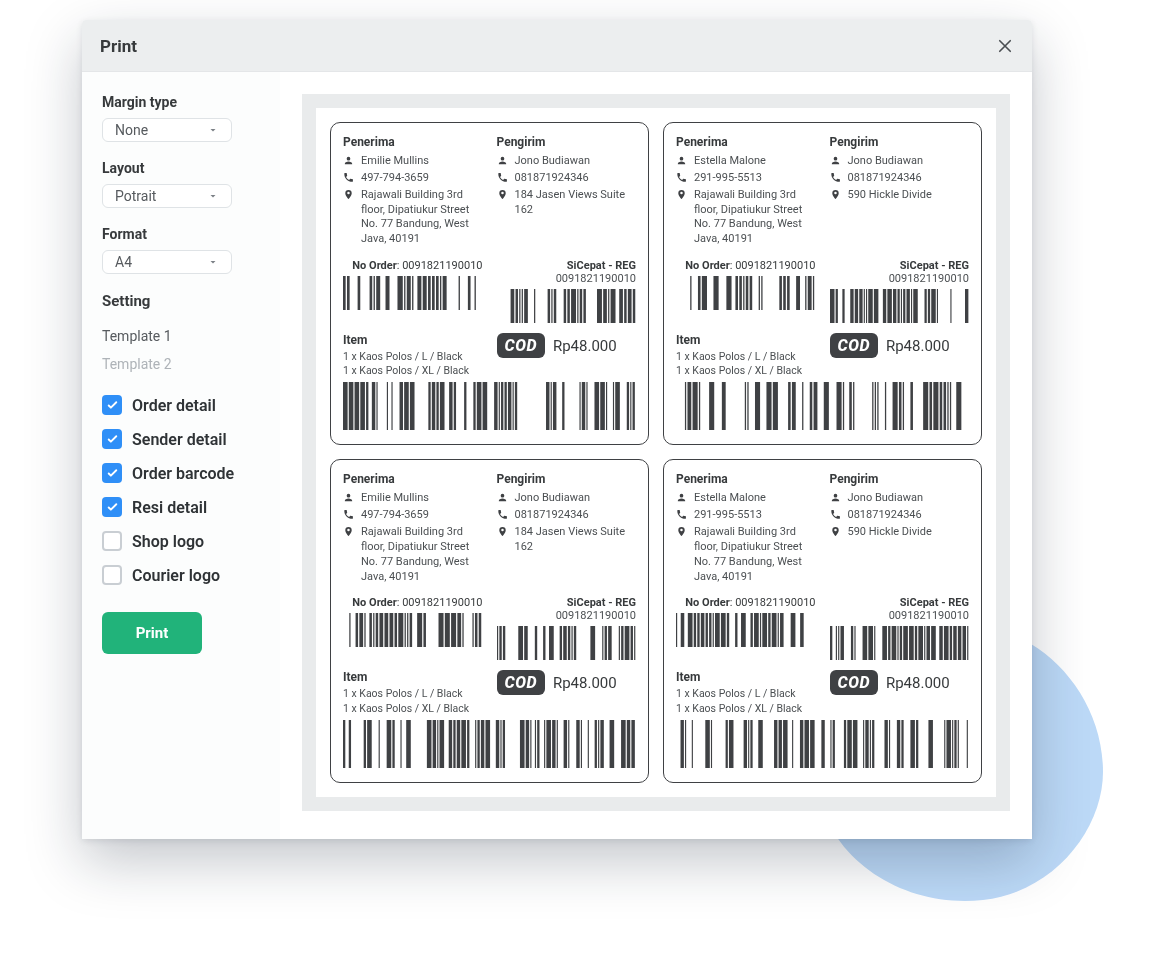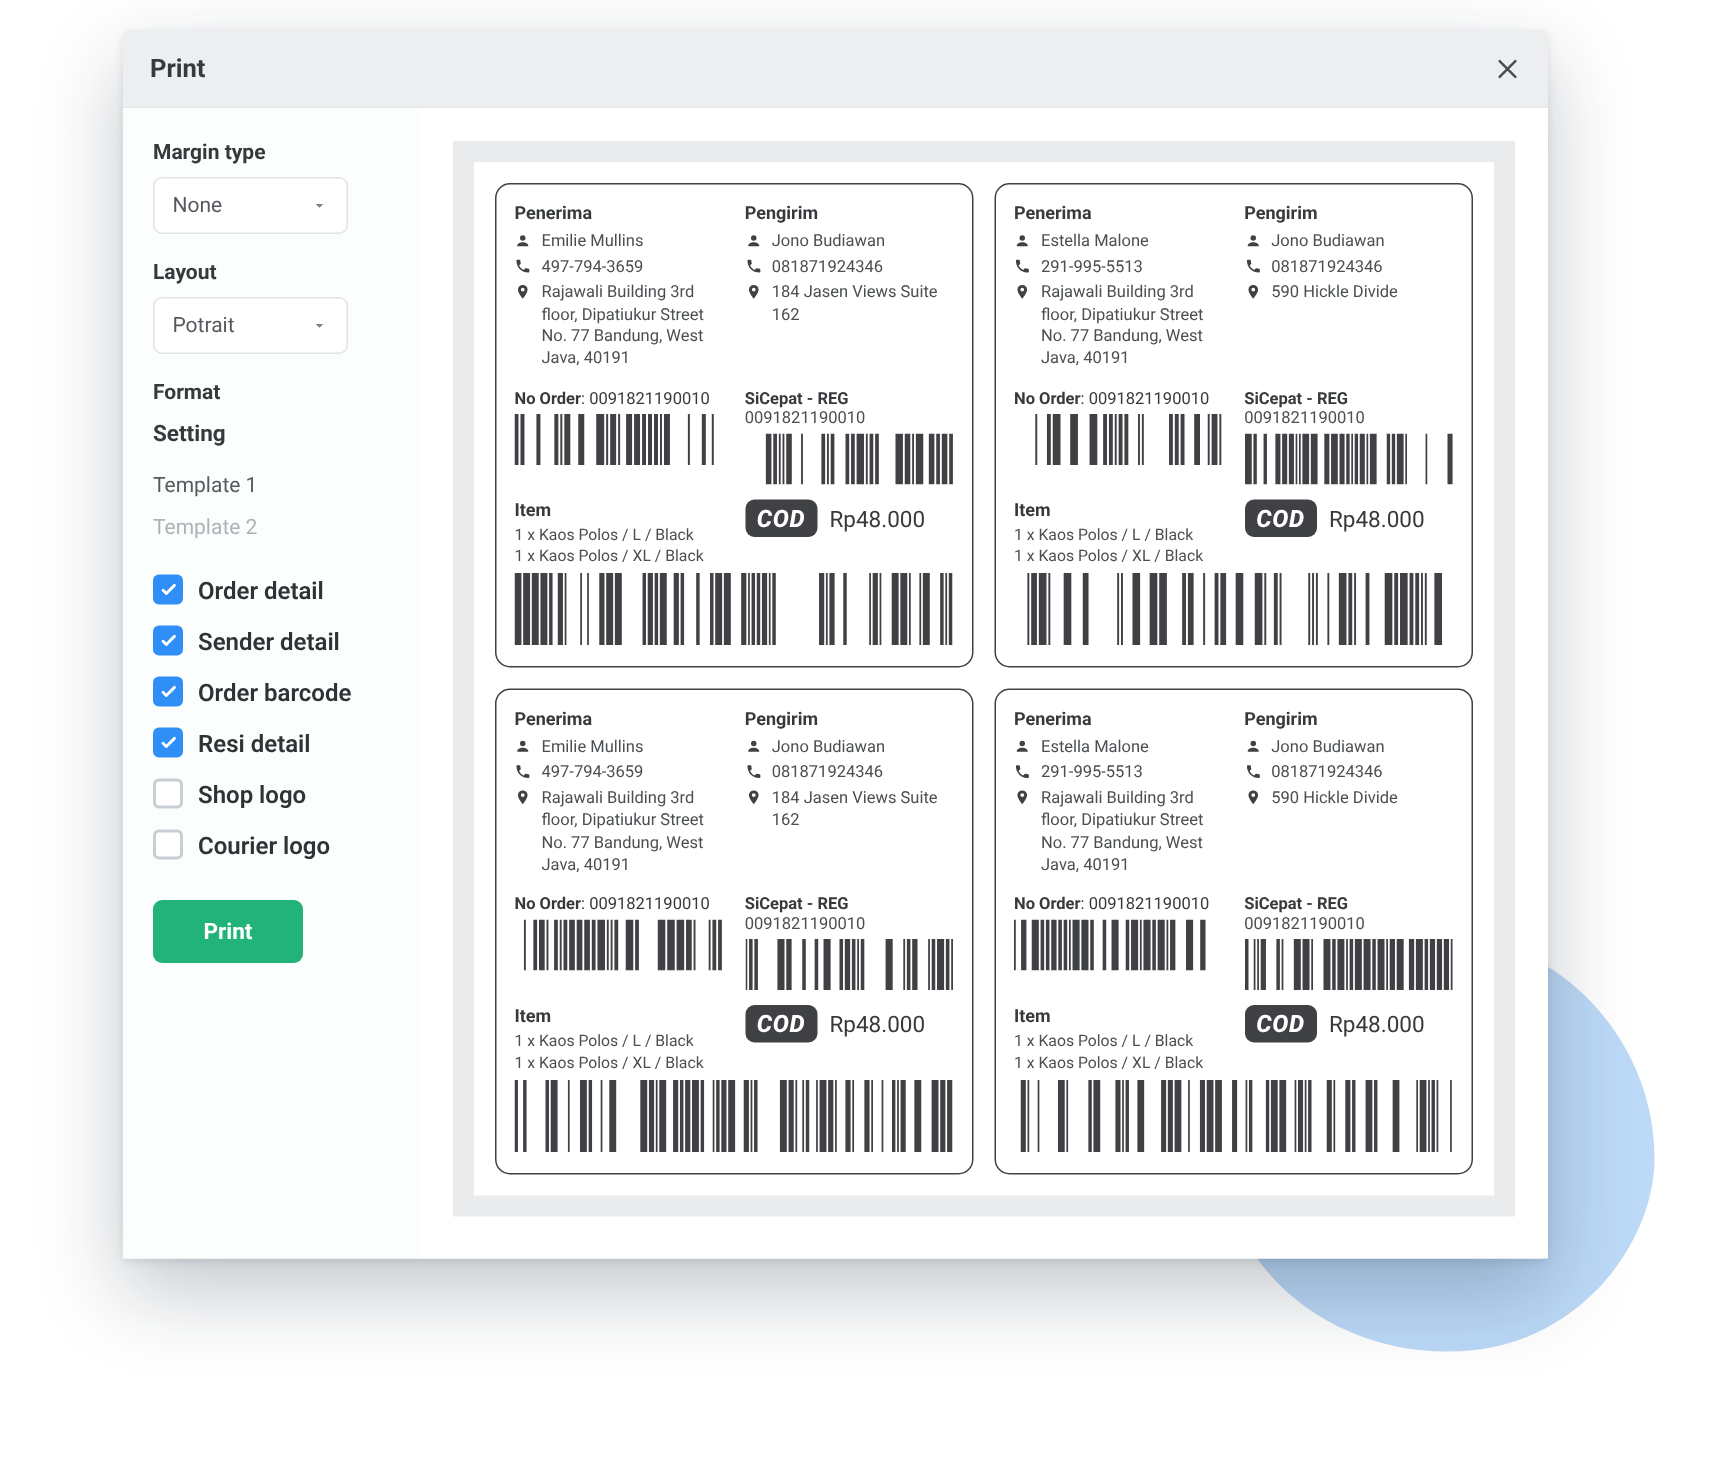--- a/index.html
+++ b/index.html
@@ -15,21 +15,21 @@
     box-shadow:0 22px 55px rgba(20,30,50,.25),0 2px 6px rgba(20,30,50,.10);z-index:1;background:#fff;}
   .titlebar{display:flex;align-items:center;justify-content:space-between;height:52px;
     padding:0 18px;background:#eceeef;border-bottom:1px solid #e4e6e8;border-radius:4px 4px 0 0;color:var(--ink);}
   .titlebar h1{margin:0;font-size:17px;font-weight:700;}
   .x-icon{width:18px;height:18px;cursor:pointer;}
   .x-icon svg{display:block;}
   .body{display:flex;align-items:stretch;}
   .sidebar{width:198px;flex:0 0 198px;padding:22px 18px 28px 20px;background:#fcfdfd;}
   .f-label{font-size:14px;font-weight:700;color:var(--ink);margin:0 0 8px;}
   .select{display:flex;align-items:center;justify-content:space-between;gap:8px;
-    width:130px;height:38px;padding:0 12px;border:1px solid var(--border);border-radius:6px;
+    width:130px;height:24px;padding:0 12px;border:1px solid var(--border);border-radius:6px;
     color:#565a5e;font-size:14px;cursor:pointer;background:#fff;margin-bottom:18px;}
   .select .chev{width:12px;height:12px;}
   .select .chev svg{display:block;color:#7b8086;}
   .section-title{font-size:15px;font-weight:700;color:var(--ink);margin:10px 0 12px;}
   .tpl{font-size:14px;color:#575b5f;padding:6px 0;cursor:pointer;}
   .tpl.muted{color:#aeb3b8;}
   .opt-list{margin-top:10px;}
   .opt{display:flex;align-items:center;gap:10px;padding:7px 0;font-size:16px;color:#2f3336;cursor:pointer;}
   .cbx{width:20px;height:20px;border-radius:4px;display:inline-flex;align-items:center;justify-content:center;}
   .cbx.on{background:var(--blue);}
@@ -41,21 +41,21 @@
   .preview{flex:1;padding:22px 22px 28px 22px;background:#fff;}
   .sheet-wrap{background:#e9ebec;padding:14px;}
   .sheet{background:#fff;padding:14px;display:grid;grid-template-columns:1fr 1fr;gap:14px;}
   .label{border:1.5px solid var(--line);border-radius:10px;padding:12px 12px 14px;color:var(--ink);}
   .cols{display:flex;gap:14px;}
   .col{flex:1;min-width:0;}
   .col-title{font-size:12px;font-weight:700;margin:0 0 5px;}
   .irow{display:flex;align-items:flex-start;gap:7px;font-size:11px;color:#4b4f52;margin:2px 0;line-height:1.35;}
   .irow .ic{width:11px;height:11px;flex:0 0 11px;margin-top:1px;}
   .irow .ic svg{display:block;}
-  .mid{display:flex;gap:14px;margin-top:10px;align-items:flex-start;}
+  .mid{display:flex;gap:14px;margin-top:10px;align-items:flex-start;text-align:right;}
   .no-order{font-size:11px;}
   .no-order b{font-weight:700;}
   .mid-left,.mid-right{flex:1;min-width:0;}
   .ship{font-size:11px;font-weight:700;margin-bottom:3px;}
   .ship .num{display:block;font-weight:400;color:#4b4f52;}
   .barcode{height:34px;margin-top:4px;}
   .barcode.tall{height:48px;}
   .barcode svg{width:100%;height:100%;display:block;}
   .itm-row{display:flex;gap:14px;margin-top:10px;align-items:flex-start;}
   .itm-left{flex:1;}
@@ -102,20 +102,28 @@
         <div class="select">
           <span>Potrait</span>
           <span class="chev">
             <svg viewBox="0 0 24 24" width="12" height="12">
                 <path fill="currentColor" d="M7 10l5 5 5-5z"></path>
               </svg>
           </span>
         </div>
 
         <div class="f-label">Format</div>
+        <div class="select">
+          <span>A4</span>
+          <span class="chev">
+            <svg viewBox="0 0 24 24" width="12" height="12">
+                <path fill="currentColor" d="M7 10l5 5 5-5z"></path>
+              </svg>
+          </span>
+        </div>
 
         <div class="section-title">Setting</div>
         <div id="tpl-host">
             <div class="tpl">Template 1</div>
             <div class="tpl muted">Template 2</div>
           </div>
 
         <div class="opt-list" id="opt-host">
             <div class="opt">
               <span class="cbx on">

